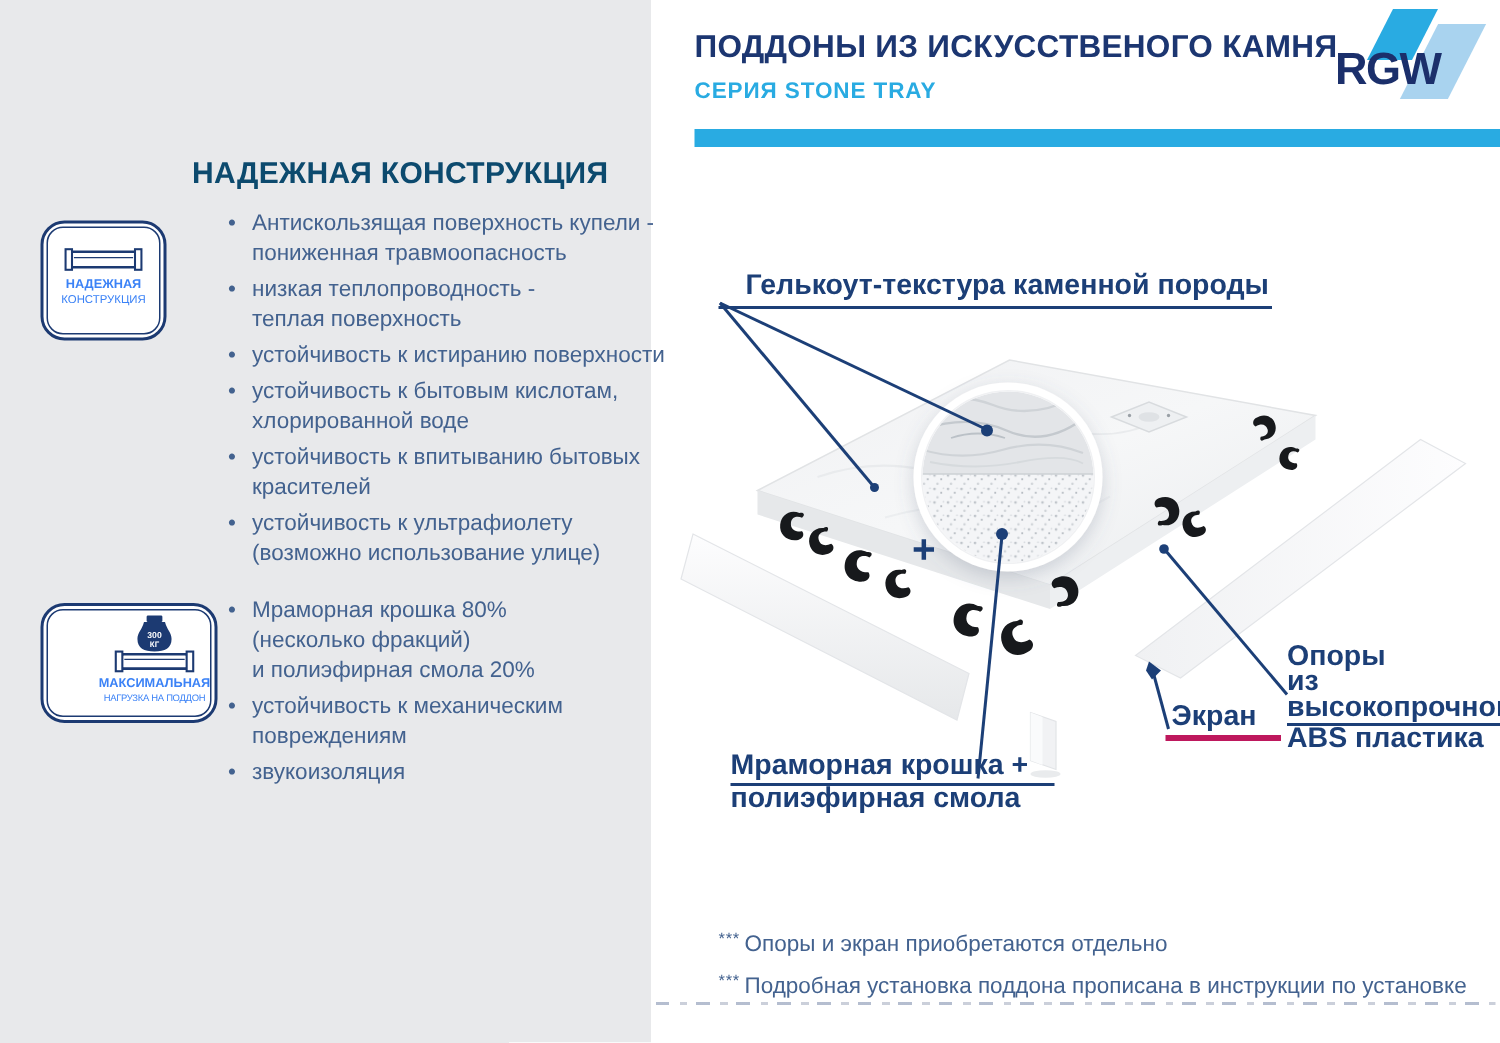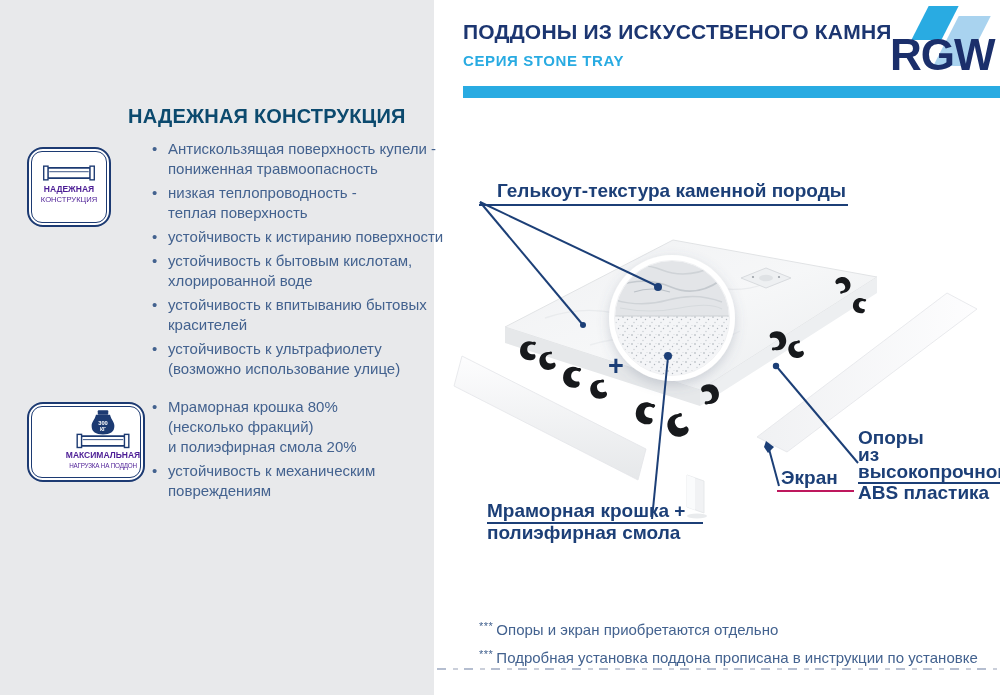--- a/index.html
+++ b/index.html
@@ -11,30 +11,30 @@
   .left-bg{left:0;top:0;width:434px;height:695px;background:#e8e9eb;}
 
   
   .page-title{left:463px;top:20px;font-size:21px;font-weight:bold;color:#1c3671;letter-spacing:.2px;}
   .page-subtitle{left:463px;top:52px;font-size:15px;font-weight:bold;color:#29abe2;letter-spacing:.6px;}
   .accent-bar{left:463px;top:86px;width:537px;height:12px;background:#29abe2;}
   .logo{left:856px;top:0;width:144px;height:84px;}
   .logo .para{position:absolute;}
   .logo .para.cyan{left:64px;top:6px;width:30px;height:34px;background:#29abe2;transform:skewX(-27deg);}
   .logo .para.lite{left:90px;top:16px;width:32px;height:50px;background:#a9d3ef;transform:skewX(-27deg);}
-  .logo .logo-text{position:absolute;left:34px;top:30px;font-size:44px;font-weight:bold;color:#1b2f6b;letter-spacing:-1px;z-index:2;}
+  .logo .logo-text{position:absolute;left:34px;top:30px;font-size:30px;font-weight:bold;color:#1b2f6b;letter-spacing:-1px;z-index:2;}
 
   
   .section-heading{left:128px;top:105px;font-size:20px;font-weight:bold;color:#0c4a6e;letter-spacing:.2px;}
   .badge{width:80px;height:76px;background:#fff;border:2.5px solid #1c3a72;border-radius:16px;
          display:flex;flex-direction:column;align-items:center;justify-content:flex-start;}
   .badge::after{content:"";position:absolute;inset:2px;border:1px solid #1c3a72;border-radius:11px;pointer-events:none;}
   .badge.b1{left:27px;top:147px;}
   .badge.b2{left:27px;top:402px;padding-left:34px;}
-  .badge .blabel{line-height:9.5px;text-align:center;color:#4c1d95;}
+  .badge .blabel{line-height:9.5px;text-align:center;color:#3b82f6;}
   .badge .blabel .l1{font-weight:bold;font-size:8.5px;display:block;}
   .badge.b1 .blabel .l2{font-size:7.6px;display:block;}
   .badge.b2 .blabel .l2{font-size:6.3px;display:block;letter-spacing:-.2px;}
   .badge.b1 svg{margin-top:12px;}
   .badge.b2 svg{margin-top:5px;}
 
   .feature-list{left:151px;width:305px;margin:0;padding:0;list-style:none;}
   .feature-list.one{top:139px;}
   .feature-list.two{top:397px;}
   .feature-list li{position:relative;padding-left:17px;margin-bottom:4px;
@@ -42,21 +42,21 @@
   .feature-list li::before{content:"•";position:absolute;left:1px;top:0;color:#43628f;}
   .li-text{white-space:pre-line;}
 
   
   .dlabel{position:absolute;font-weight:bold;font-size:19px;color:#1c3f77;line-height:17px;}
   .lbl-gelcoat{left:479px;top:182px;padding:0 2px 5px 18px;border-bottom:2px solid #1c3f77;}
   .lbl-marble{left:487px;top:502px;}
   .lbl-marble .u{display:inline-block;border-bottom:2px solid #1c3f77;padding:0 18px 3px 0;}
   .lbl-supports{left:858px;top:429px;}
   .lbl-supports .u{display:inline-block;border-bottom:2px solid #1c3f77;padding:0 14px 2px 0;}
-  .lbl-screen{left:777px;top:469px;padding:0 16px 4px 4px;border-bottom:2px solid #be185d;}
+  .lbl-screen{left:777px;top:469px;padding:0 16px 4px 4px;border-bottom:4px solid #be185d;}
   .lbl-plus{left:608px;top:351px;font-size:27px;color:#1c3f77;font-weight:bold;}
 
   
   .note{position:absolute;left:479px;font-size:15px;color:#43628f;}
   .note.n1{top:620px;}
   .note.n2{top:648px;}
   .note .stars{font-size:11px;vertical-align:5px;margin-right:3px;letter-spacing:.5px;}
 
   .crop-artifact{left:437px;top:668px;width:560px;height:2px;opacity:.45;
     background:repeating-linear-gradient(90deg,#5a6e96 0 9px,transparent 9px 16px,#8b95ad 16px 21px,transparent 21px 27px);}
@@ -120,20 +120,21 @@
   <li><span class="li-text">устойчивость к ультрафиолету
 (возможно использование улице)</span></li>
 </ul>
 
 <ul class="abs feature-list two">
   <li><span class="li-text">Мраморная крошка 80%
 (несколько фракций)
  и полиэфирная смола 20%</span></li>
   <li><span class="li-text">устойчивость к механическим
 повреждениям</span></li>
+  <li><span class="li-text">звукоизоляция</span></li>
 </ul>
 
 <svg class="abs" style="left:430px;top:150px;" width="570" height="470" viewBox="430 150 570 470">
   <defs>
     <linearGradient id="trayTop" x1="0" y1="0" x2="1" y2="1">
       <stop offset="0" stop-color="#f0f1f3"></stop>
         <stop offset="0.5" stop-color="#f6f7f8"></stop>
         <stop offset="1" stop-color="#eaecee"></stop>
     </linearGradient>
     <linearGradient id="skirtL" x1="0" y1="0" x2="0" y2="1">

